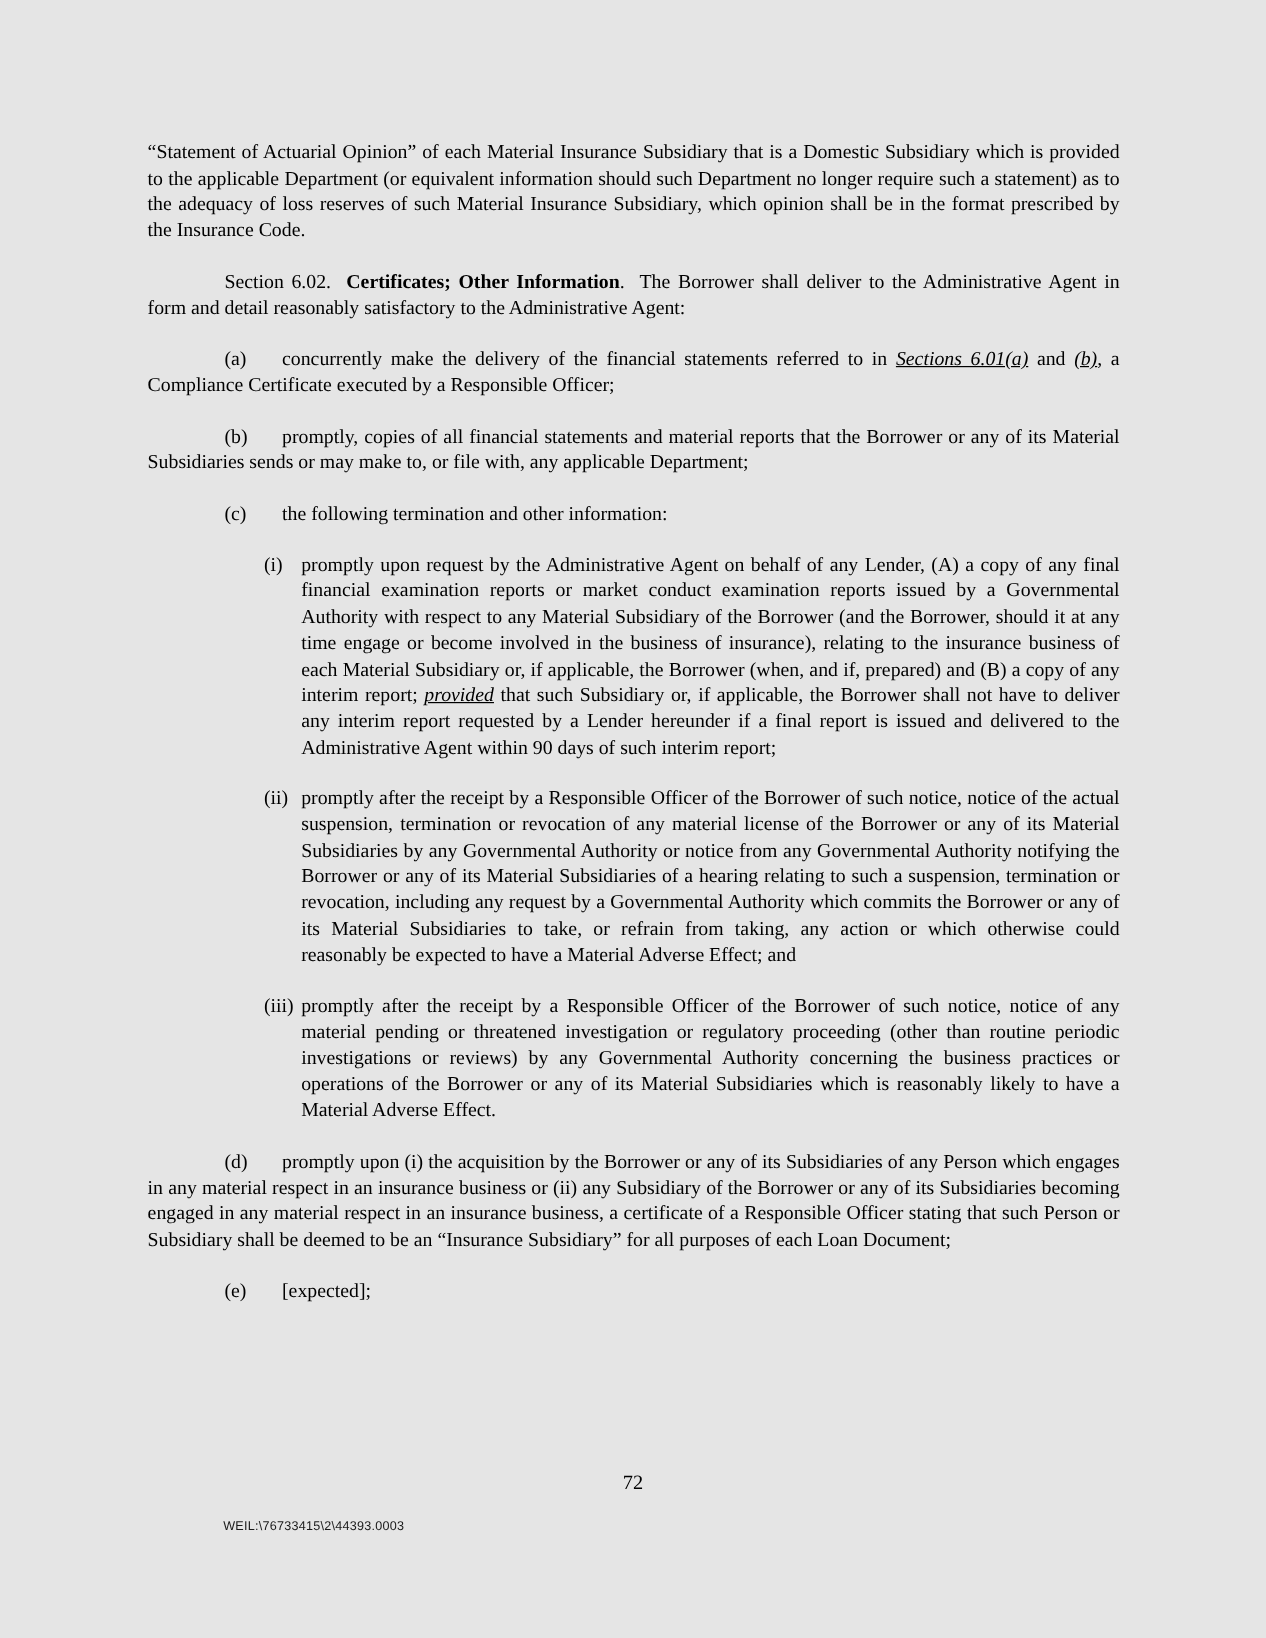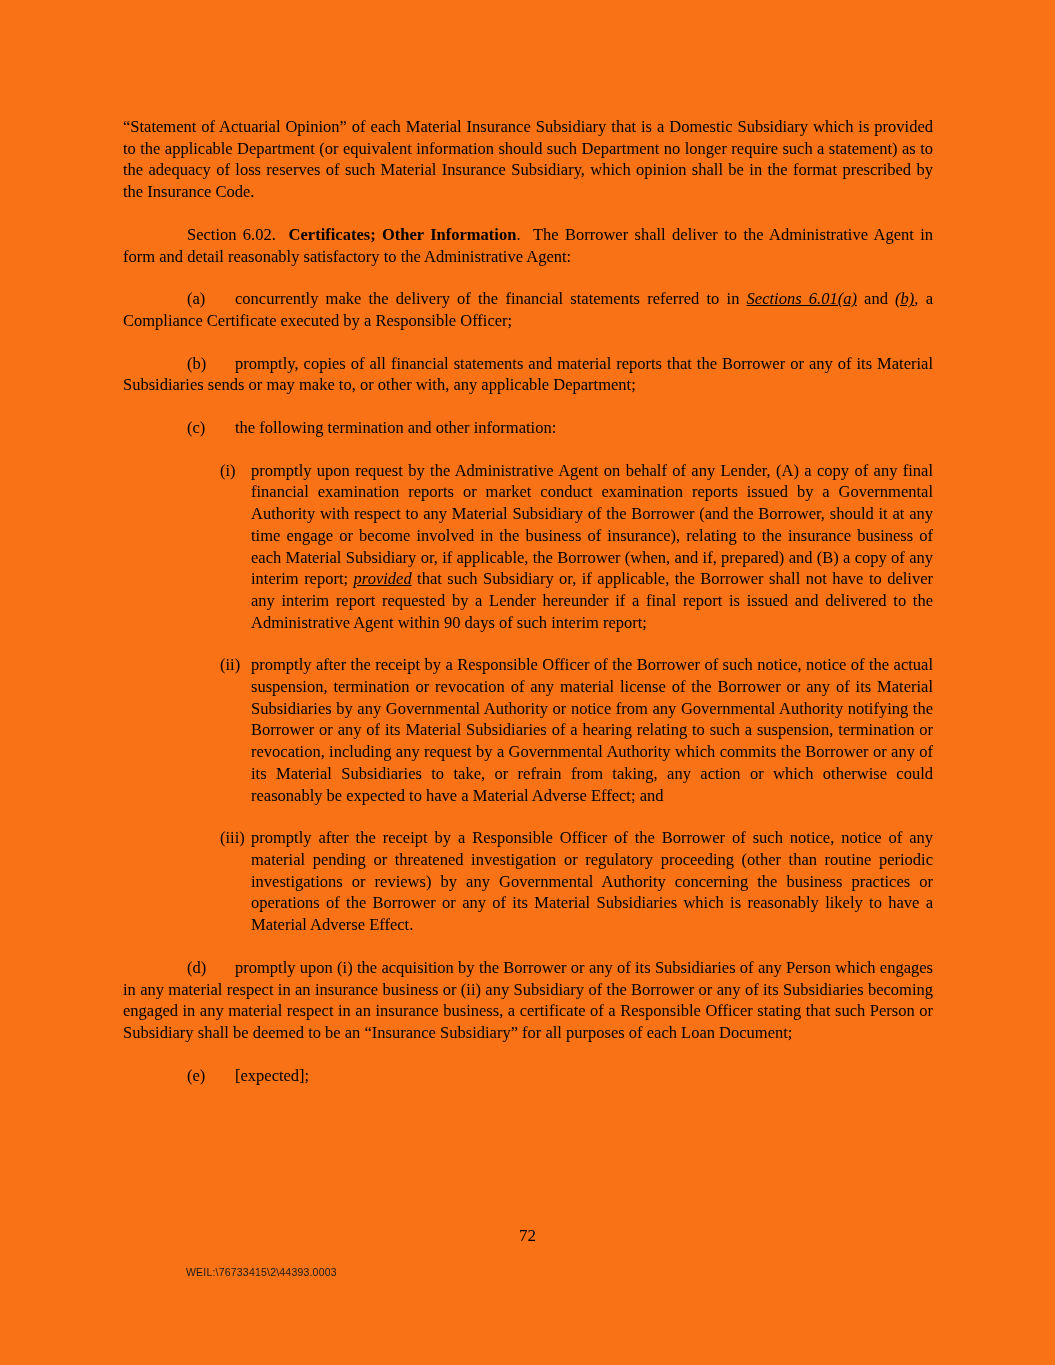--- a/index.html
+++ b/index.html
@@ -7,21 +7,21 @@
     width: 1055px;
     height: 1365px;
     background: #ffffff;
     position: relative;
     font-family: "Liberation Serif", serif;
     color: #000000;
   }
   .page {
     position: absolute;
     inset: 0;
-    background: #f97316;
+    background: #e5e5e5;
   }
   .content {
     position: absolute;
     left: 123px;
     top: 116px;
     width: 810px;
     font-size: 16.5px;
     line-height: 21.7px;
     text-align: justify;
     hyphens: none;
@@ -69,21 +69,21 @@
 
 <div class="page">
   <div class="content">
 
     <p class="para">“Statement of Actuarial Opinion” of each Material Insurance Subsidiary that is a Domestic Subsidiary which is provided to the applicable Department (or equivalent information should such Department no longer require such a statement) as to the adequacy of loss reserves of such Material Insurance Subsidiary, which opinion shall be in the format prescribed by the Insurance Code.</p>
 
     <p class="para indent"><span>Section 6.02.&nbsp; </span><span class="bold">Certificates; Other Information</span><span>.&nbsp; The Borrower shall deliver to the Administrative Agent in form and detail reasonably satisfactory to the Administrative Agent:</span></p>
 
     <p class="para indent"><span class="lbl">(a)</span><span>concurrently make the delivery of the financial statements referred to in </span><span class="u">Sections 6.01(a)</span><span> and </span><span class="u">(b)</span><span>, a Compliance Certificate executed by a Responsible Officer;</span></p>
 
-    <p class="para indent"><span class="lbl">(b)</span><span>promptly, copies of all financial statements and material reports that the Borrower or any of its Material Subsidiaries sends or may make to, or other with, any applicable Department;</span></p>
+    <p class="para indent"><span class="lbl">(b)</span><span>promptly, copies of all financial statements and material reports that the Borrower or any of its Material Subsidiaries sends or may make to, or file with, any applicable Department;</span></p>
 
     <p class="para indent"><span class="lbl">(c)</span><span>the following termination and other information:</span></p>
 
     <p class="para roman"><span class="lbl-r">(i)</span><span>promptly upon request by the Administrative Agent on behalf of any Lender, (A) a copy of any final financial examination reports or market conduct examination reports issued by a Governmental Authority with respect to any Material Subsidiary of the Borrower (and the Borrower, should it at any time engage or become involved in the business of insurance), relating to the insurance business of each Material Subsidiary or, if applicable, the Borrower (when, and if, prepared) and (B) a copy of any interim report; </span><span class="u">provided</span><span> that such Subsidiary or, if applicable, the Borrower shall not have to deliver any interim report requested by a Lender hereunder if a final report is issued and delivered to the Administrative Agent within 90 days of such interim report;</span></p>
 
     <p class="para roman"><span class="lbl-r">(ii)</span><span>promptly after the receipt by a Responsible Officer of the Borrower of such notice, notice of the actual suspension, termination or revocation of any material license of the Borrower or any of its Material Subsidiaries by any Governmental Authority or notice from any Governmental Authority notifying the Borrower or any of its Material Subsidiaries of a hearing relating to such a suspension, termination or revocation, including any request by a Governmental Authority which commits the Borrower or any of its Material Subsidiaries to take, or refrain from taking, any action or which otherwise could reasonably be expected to have a Material Adverse Effect; and</span></p>
 
     <p class="para roman"><span class="lbl-r">(iii)</span><span>promptly after the receipt by a Responsible Officer of the Borrower of such notice, notice of any material pending or threatened investigation or regulatory proceeding (other than routine periodic investigations or reviews) by any Governmental Authority concerning the business practices or operations of the Borrower or any of its Material Subsidiaries which is reasonably likely to have a Material Adverse Effect.</span></p>
 
     <p class="para indent"><span class="lbl">(d)</span><span>promptly upon (i) the acquisition by the Borrower or any of its Subsidiaries of any Person which engages in any material respect in an insurance business or (ii) any Subsidiary of the Borrower or any of its Subsidiaries becoming engaged in any material respect in an insurance business, a certificate of a Responsible Officer stating that such Person or Subsidiary shall be deemed to be an “Insurance Subsidiary” for all purposes of each Loan Document;</span></p>

